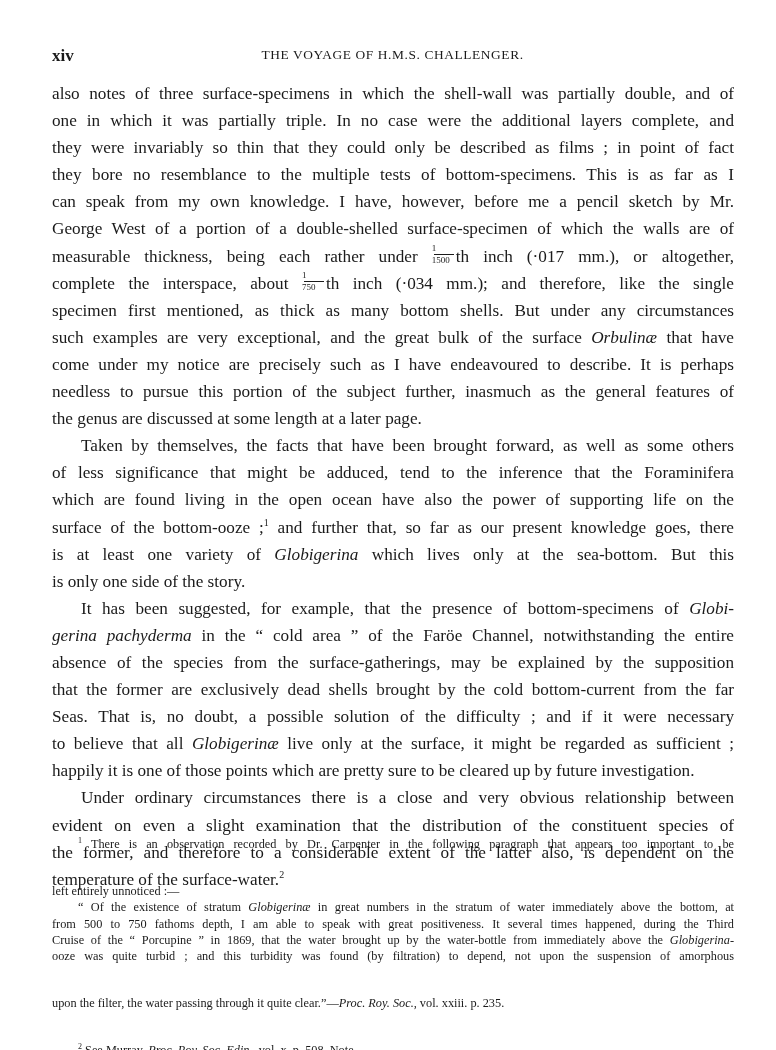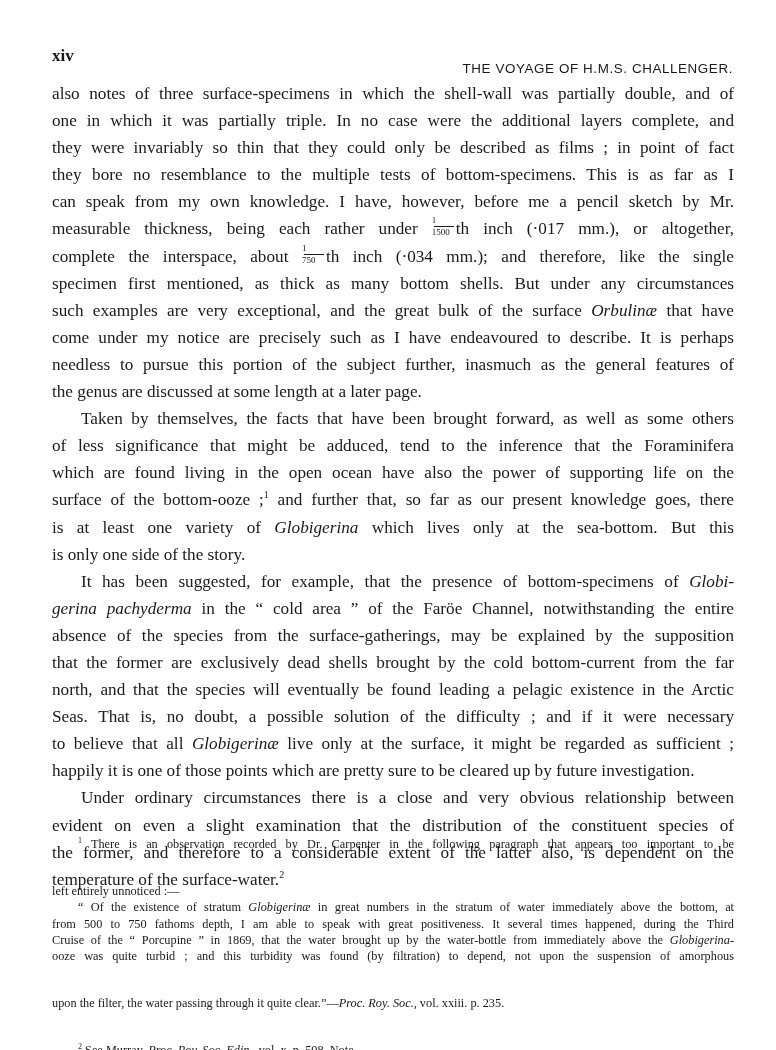--- a/index.html
+++ b/index.html
@@ -11,22 +11,22 @@
   .page { position: absolute; left: 0; top: 0; width: 776px; height: 1050px; }
 
   .running-head {
     position: absolute; left: 52px; top: 46px; width: 681px; height: 22px;
   }
   .folio {
     position: absolute; left: 0; top: 0;
     font-family: "Liberation Serif", serif; font-weight: bold; font-size: 17px;
   }
   .head-title {
-    position: absolute; left: 0; right: 0; top: 15px; text-align: right;
-    font-family: Liberation Sans, sans-serif; font-size: 13.4px; letter-spacing: 0.6px;
+    position: absolute; left: 0; right: 0; top: 1px; text-align: center;
+    font-family: Liberation Serif, serif; font-size: 13.4px; letter-spacing: 0.6px;
   }
 
   .body-text { position: absolute; left: 52px; top: 80px; width: 682px; }
   .line {
     height: 27.1px; line-height: 27.1px;
     font-family: "Liberation Serif", serif;
     font-size: 17.2px;
     text-align: justify; text-align-last: justify;
     white-space: nowrap;
     transform: scaleX(1);
@@ -63,20 +63,21 @@
     <div class="head-title">THE VOYAGE OF H.M.S. CHALLENGER.</div>
   </div>
 
   <div class="body-text" id="body-text">
       <div>
         <div class="line"><span>also notes of three surface-specimens in which the shell-wall was partially double, and of</span></div>
         <div class="line"><span>one in which it was partially triple.   In no case were the additional layers complete, and</span></div>
         <div class="line"><span>they were invariably so thin that they could only be described as films ; in point of fact</span></div>
         <div class="line"><span>they bore no resemblance to the multiple tests of bottom-specimens.   This is as far as I</span></div>
         <div class="line"><span>can speak from my own knowledge.   I have, however, before me a pencil sketch by Mr.</span></div>
+        <div class="line"><span>George West of a portion of a double-shelled surface-specimen of which the walls are of</span></div>
         <div class="line"><span>measurable thickness, being each rather under </span><span class="frac"><span class="num">1</span><span class="bar"></span><span class="den">1500</span></span><span>th inch (·017 mm.), or altogether,</span></div>
         <div class="line"><span>complete the interspace, about </span><span class="frac"><span class="num">1</span><span class="bar"></span><span class="den">750</span></span><span>th inch (·034 mm.); and therefore, like the single</span></div>
         <div class="line"><span>specimen first mentioned, as thick as many bottom shells.   But under any circumstances</span></div>
         <div class="line"><span>such examples are very exceptional, and the great bulk of the surface </span><span class="it">Orbulinæ</span><span> that have</span></div>
         <div class="line"><span>come under my notice are precisely such as I have endeavoured to describe.   It is perhaps</span></div>
         <div class="line"><span>needless to pursue this portion of the subject further, inasmuch as the general features of</span></div>
         <div class="line last"><span>the genus are discussed at some length at a later page.</span></div>
       </div>
       <div>
         <div class="line indent"><span>Taken by themselves, the facts that have been brought forward, as well as some others</span></div>
@@ -84,21 +85,20 @@
         <div class="line"><span>which are found living in the open ocean have also the power of supporting life on the</span></div>
         <div class="line"><span>surface of the bottom-ooze ;</span><span class="sup">1</span><span> and further that, so far as our present knowledge goes, there</span></div>
         <div class="line"><span>is at least one variety of </span><span class="it">Globigerina</span><span> which lives only at the sea-bottom.   But this</span></div>
         <div class="line last"><span>is only one side of the story.</span></div>
       </div>
       <div>
         <div class="line indent"><span>It has been suggested, for example, that the presence of bottom-specimens of </span><span class="it">Globi-</span></div>
         <div class="line"><span class="it">gerina pachyderma</span><span> in the “ cold area ” of the Faröe Channel, notwithstanding the entire</span></div>
         <div class="line"><span>absence of the species from the surface-gatherings, may be explained by the supposition</span></div>
         <div class="line"><span>that the former are exclusively dead shells brought by the cold bottom-current from the far</span></div>
-        <div class="line"><span>north, and that the species will eventually be found leading a pelagic existence in the Arctic</span></div>
         <div class="line"><span>Seas.   That is, no doubt, a possible solution of the difficulty ; and if it were necessary</span></div>
         <div class="line"><span>to believe that all </span><span class="it">Globigerinæ</span><span> live only at the surface, it might be regarded as sufficient ;</span></div>
         <div class="line last"><span>happily it is one of those points which are pretty sure to be cleared up by future investigation.</span></div>
       </div>
       <div>
         <div class="line indent"><span>Under ordinary circumstances there is a close and very obvious relationship between</span></div>
         <div class="line"><span>evident on even a slight examination that the distribution of the constituent species of</span></div>
         <div class="line"><span>the former, and therefore to a considerable extent of the latter also, is dependent on the</span></div>
         <div class="line last"><span>temperature of the surface-water.</span><span class="sup">2</span></div>
       </div>

